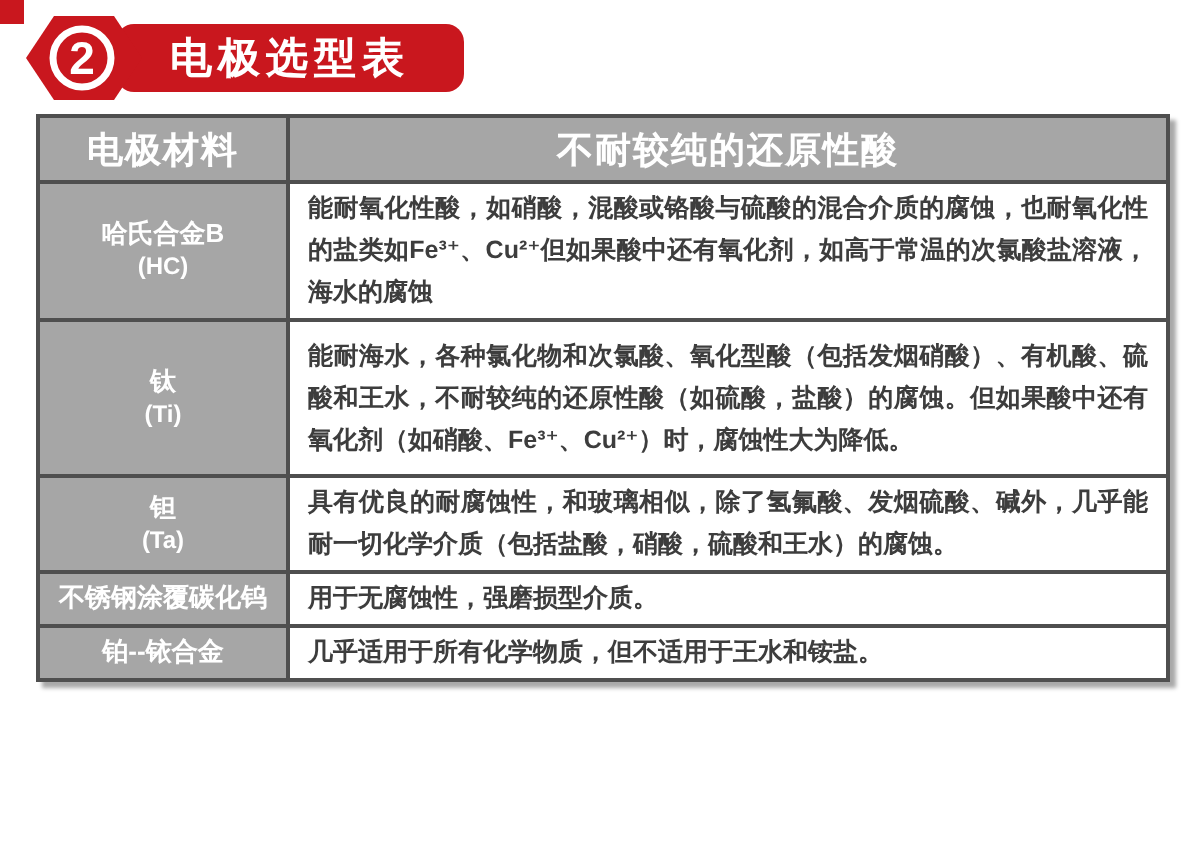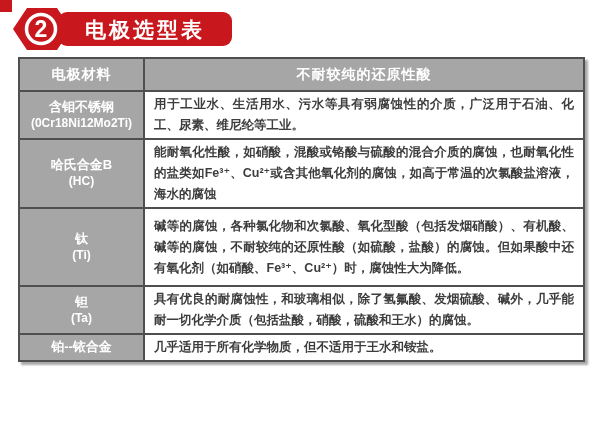--- a/index.html
+++ b/index.html
@@ -32,21 +32,21 @@
   }
   .sel-table td,.sel-table th{
     border:2px solid #4f4f4f;
     padding:0;
     overflow:hidden;
   }
   .sel-table col.c1{width:125px;}
   .sel-table col.c2{width:440px;}
   th.hdr{
     height:31px;background:#a6a6a6;color:#ffffff;
-    font-size:14px;font-weight:bold;text-align:center;letter-spacing:1px;margin-top:46px;
+    font-size:18px;font-weight:bold;text-align:center;letter-spacing:1px;margin-top:46px;
   }
   td.mat{
     background:#a6a6a6;color:#ffffff;
     font-size:13px;font-weight:bold;text-align:center;line-height:1.3;
     vertical-align:middle;
   }
   td.mat .code{font-size:12px;font-weight:bold;display:block;}
   td.desc{
     background:#ffffff;color:#3d3d3d;
     font-size:12.5px;font-weight:bold;line-height:21px;
@@ -80,47 +80,47 @@
       <col class="c1">
       <col class="c2">
     </colgroup>
   <thead>
     <tr>
       <th class="hdr">电极材料</th>
       <th class="hdr">不耐较纯的还原性酸</th>
     </tr>
   </thead>
   <tbody>
-      <tr class="r0">
-    <td class="mat">
-      <span>含钼不锈钢</span>
-      <span class="code">(0Cr18Ni12Mo2Ti)</span>
-    </td>
-    <td class="desc">用于工业水、生活用水、污水等具有弱腐蚀性的介质，广泛用于石油、化工、尿素、维尼纶等工业。</td>
-  </tr>
       <tr class="r2">
     <td class="mat">
       <span>哈氏合金B</span>
       <span class="code">(HC)</span>
     </td>
-    <td class="desc">能耐氧化性酸，如硝酸，混酸或铬酸与硫酸的混合介质的腐蚀，也耐氧化性的盐类如Fe³⁺、Cu²⁺或含其他氧化剂的腐蚀，如高于常温的次氯酸盐溶液，海水的腐蚀</td>
+    <td class="desc">能耐氧化性酸，如硝酸，混酸或铬酸与硫酸的混合介质的腐蚀，也耐氧化性的盐类如Fe³⁺、Cu²⁺但如果酸中还有氧化剂，如高于常温的次氯酸盐溶液，海水的腐蚀</td>
   </tr>
       <tr class="r3">
     <td class="mat">
       <span>钛</span>
       <span class="code">(Ti)</span>
     </td>
-    <td class="desc">碱等的腐蚀，各种氯化物和次氯酸、氧化型酸（包括发烟硝酸）、有机酸、碱等的腐蚀，不耐较纯的还原性酸（如硫酸，盐酸）的腐蚀。但如果酸中还有氧化剂（如硝酸、Fe³⁺、Cu²⁺）时，腐蚀性大为降低。</td>
+    <td class="desc">能耐海水，各种氯化物和次氯酸、氧化型酸（包括发烟硝酸）、有机酸、硫酸和王水，不耐较纯的还原性酸（如硫酸，盐酸）的腐蚀。但如果酸中还有氧化剂（如硝酸、Fe³⁺、Cu²⁺）时，腐蚀性大为降低。</td>
   </tr>
       <tr class="r4">
     <td class="mat">
       <span>钽</span>
       <span class="code">(Ta)</span>
     </td>
     <td class="desc">具有优良的耐腐蚀性，和玻璃相似，除了氢氟酸、发烟硫酸、碱外，几乎能耐一切化学介质（包括盐酸，硝酸，硫酸和王水）的腐蚀。</td>
+  </tr>
+      <tr class="r5">
+    <td class="mat">
+      <span>不锈钢涂覆碳化钨</span>
+      
+    </td>
+    <td class="desc">用于无腐蚀性，强磨损型介质。</td>
   </tr>
       <tr class="r6">
     <td class="mat">
       <span>铂--铱合金</span>
       
     </td>
     <td class="desc">几乎适用于所有化学物质，但不适用于王水和铵盐。</td>
   </tr>
     </tbody>
 </table>

